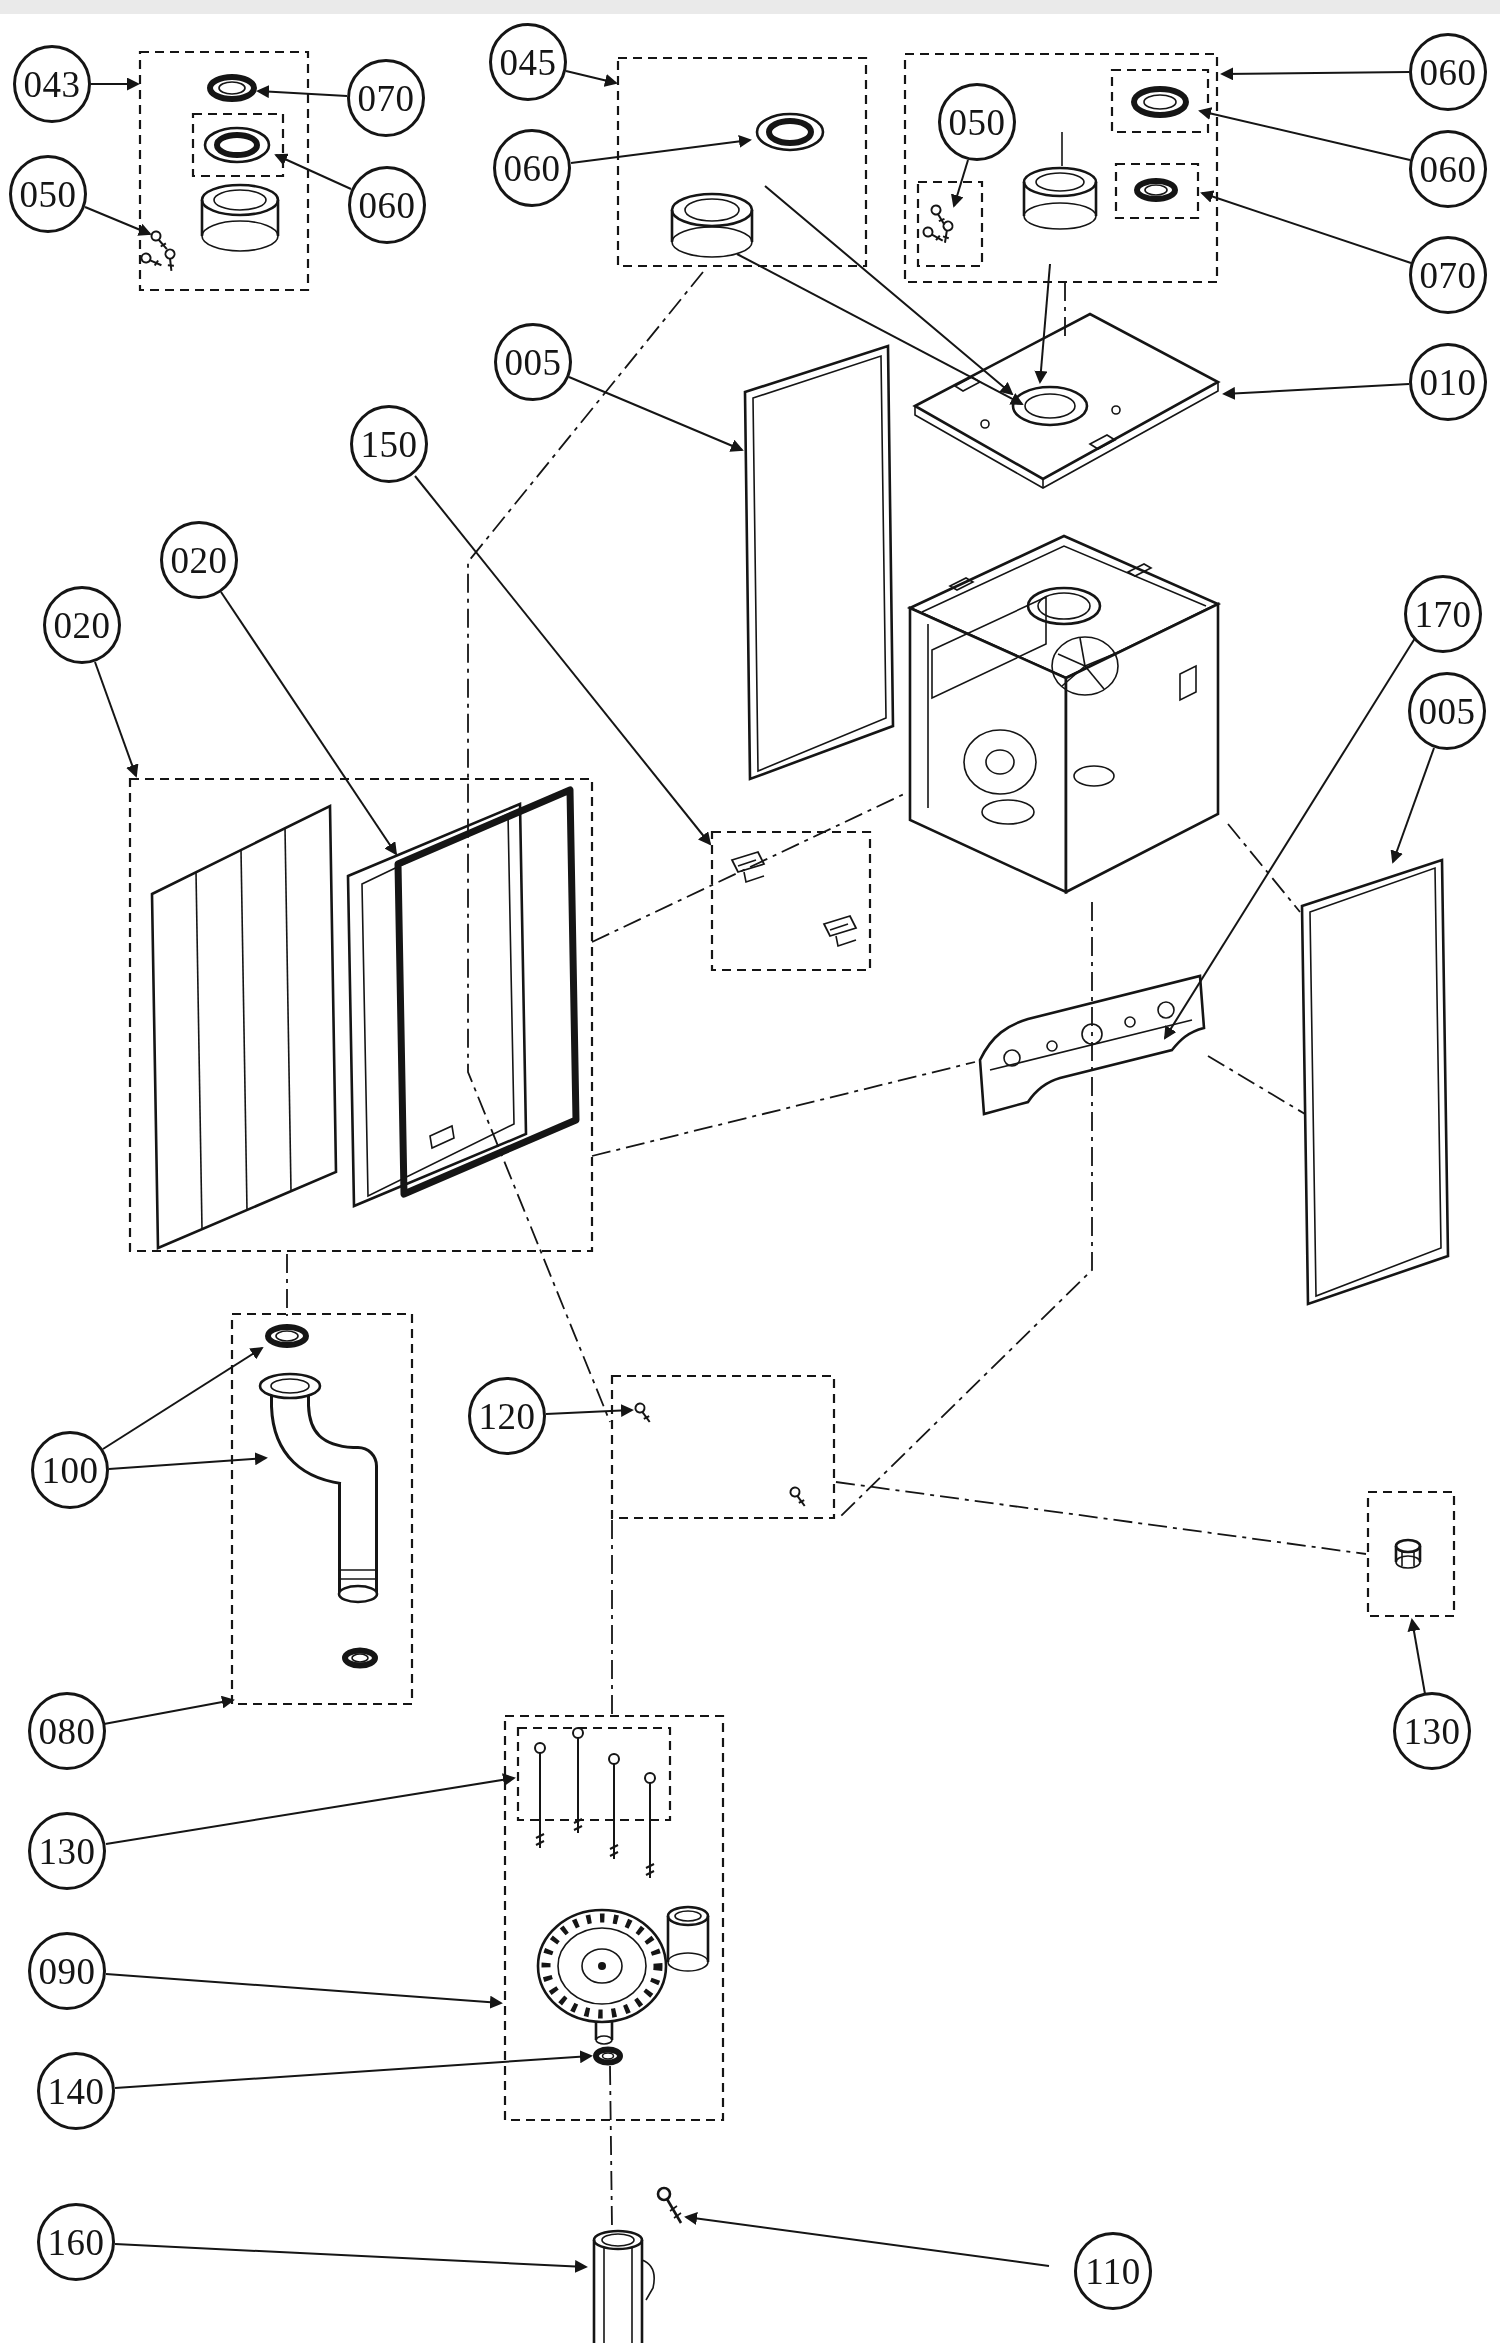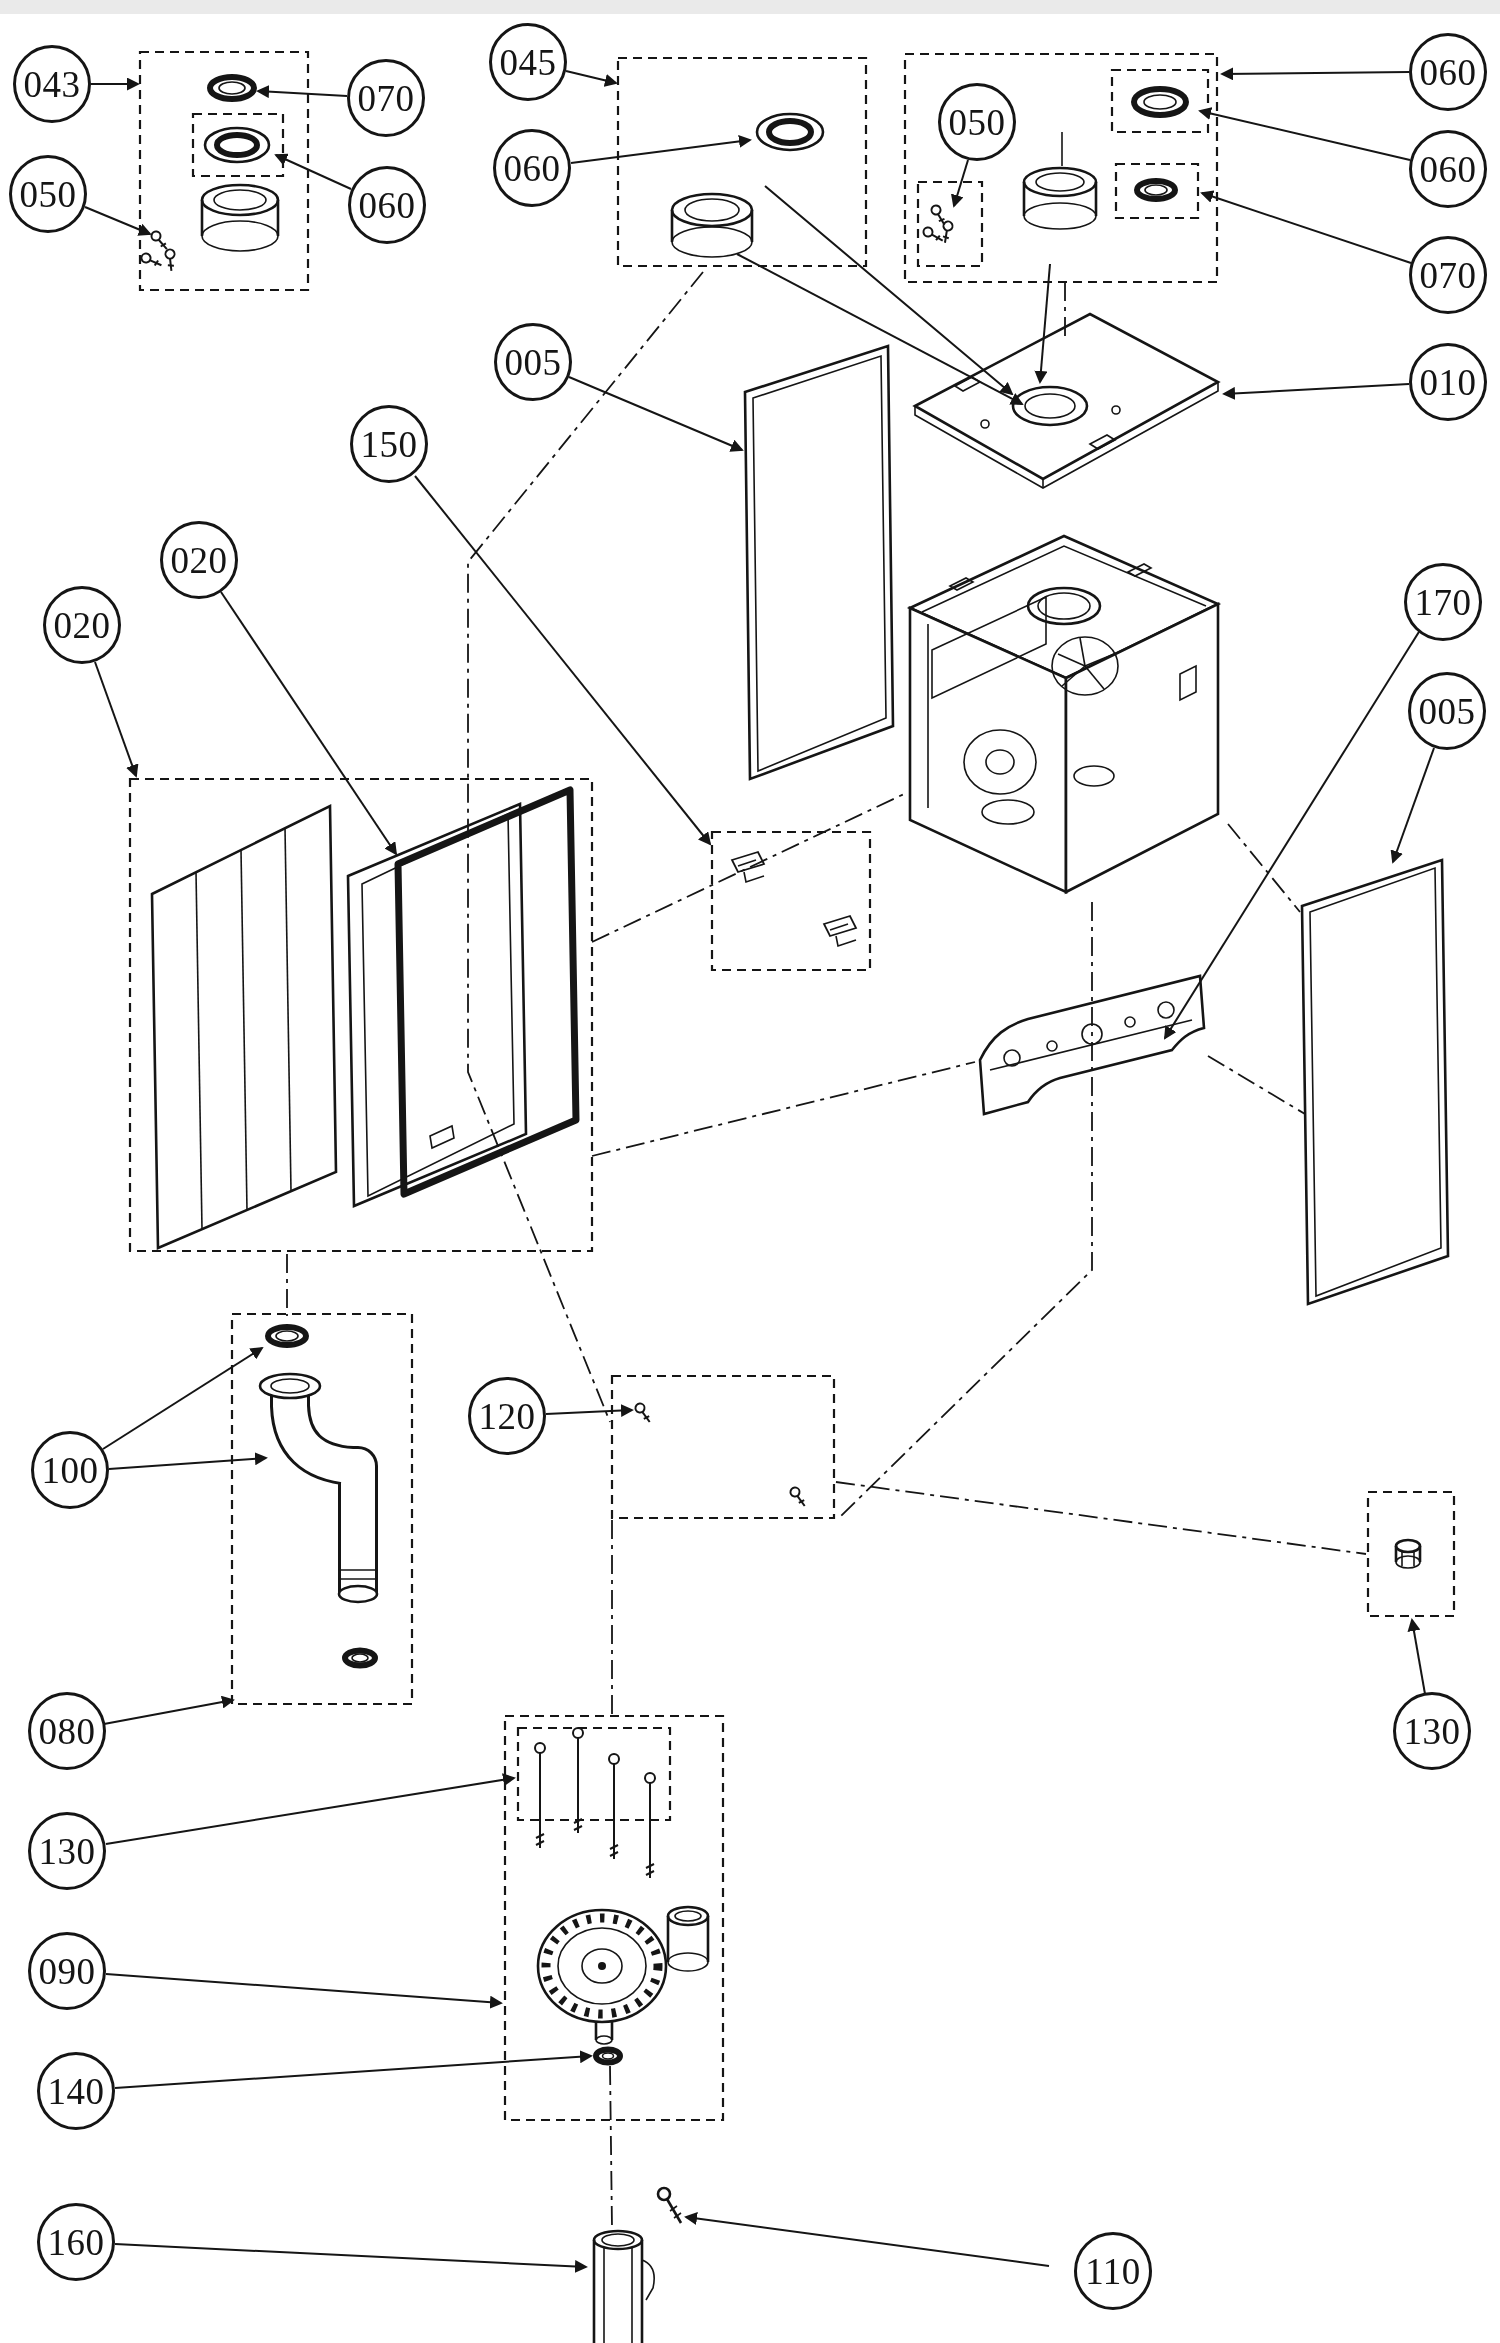--- a/index.html
+++ b/index.html
@@ -341,21 +341,21 @@
     </div>
   <div class="callout" style="left:389px;top:430px">
       <span>150</span>
     </div>
   <div class="callout" style="left:199px;top:546px">
       <span>020</span>
     </div>
   <div class="callout" style="left:82px;top:611px">
       <span>020</span>
     </div>
-  <div class="callout" style="left:1443px;top:588px">
+  <div class="callout" style="left:1443px;top:600px">
       <span>170</span>
     </div>
   <div class="callout" style="left:1447px;top:697px">
       <span>005</span>
     </div>
   <div class="callout" style="left:70px;top:1456px">
       <span>100</span>
     </div>
   <div class="callout" style="left:507px;top:1402px">
       <span>120</span>

